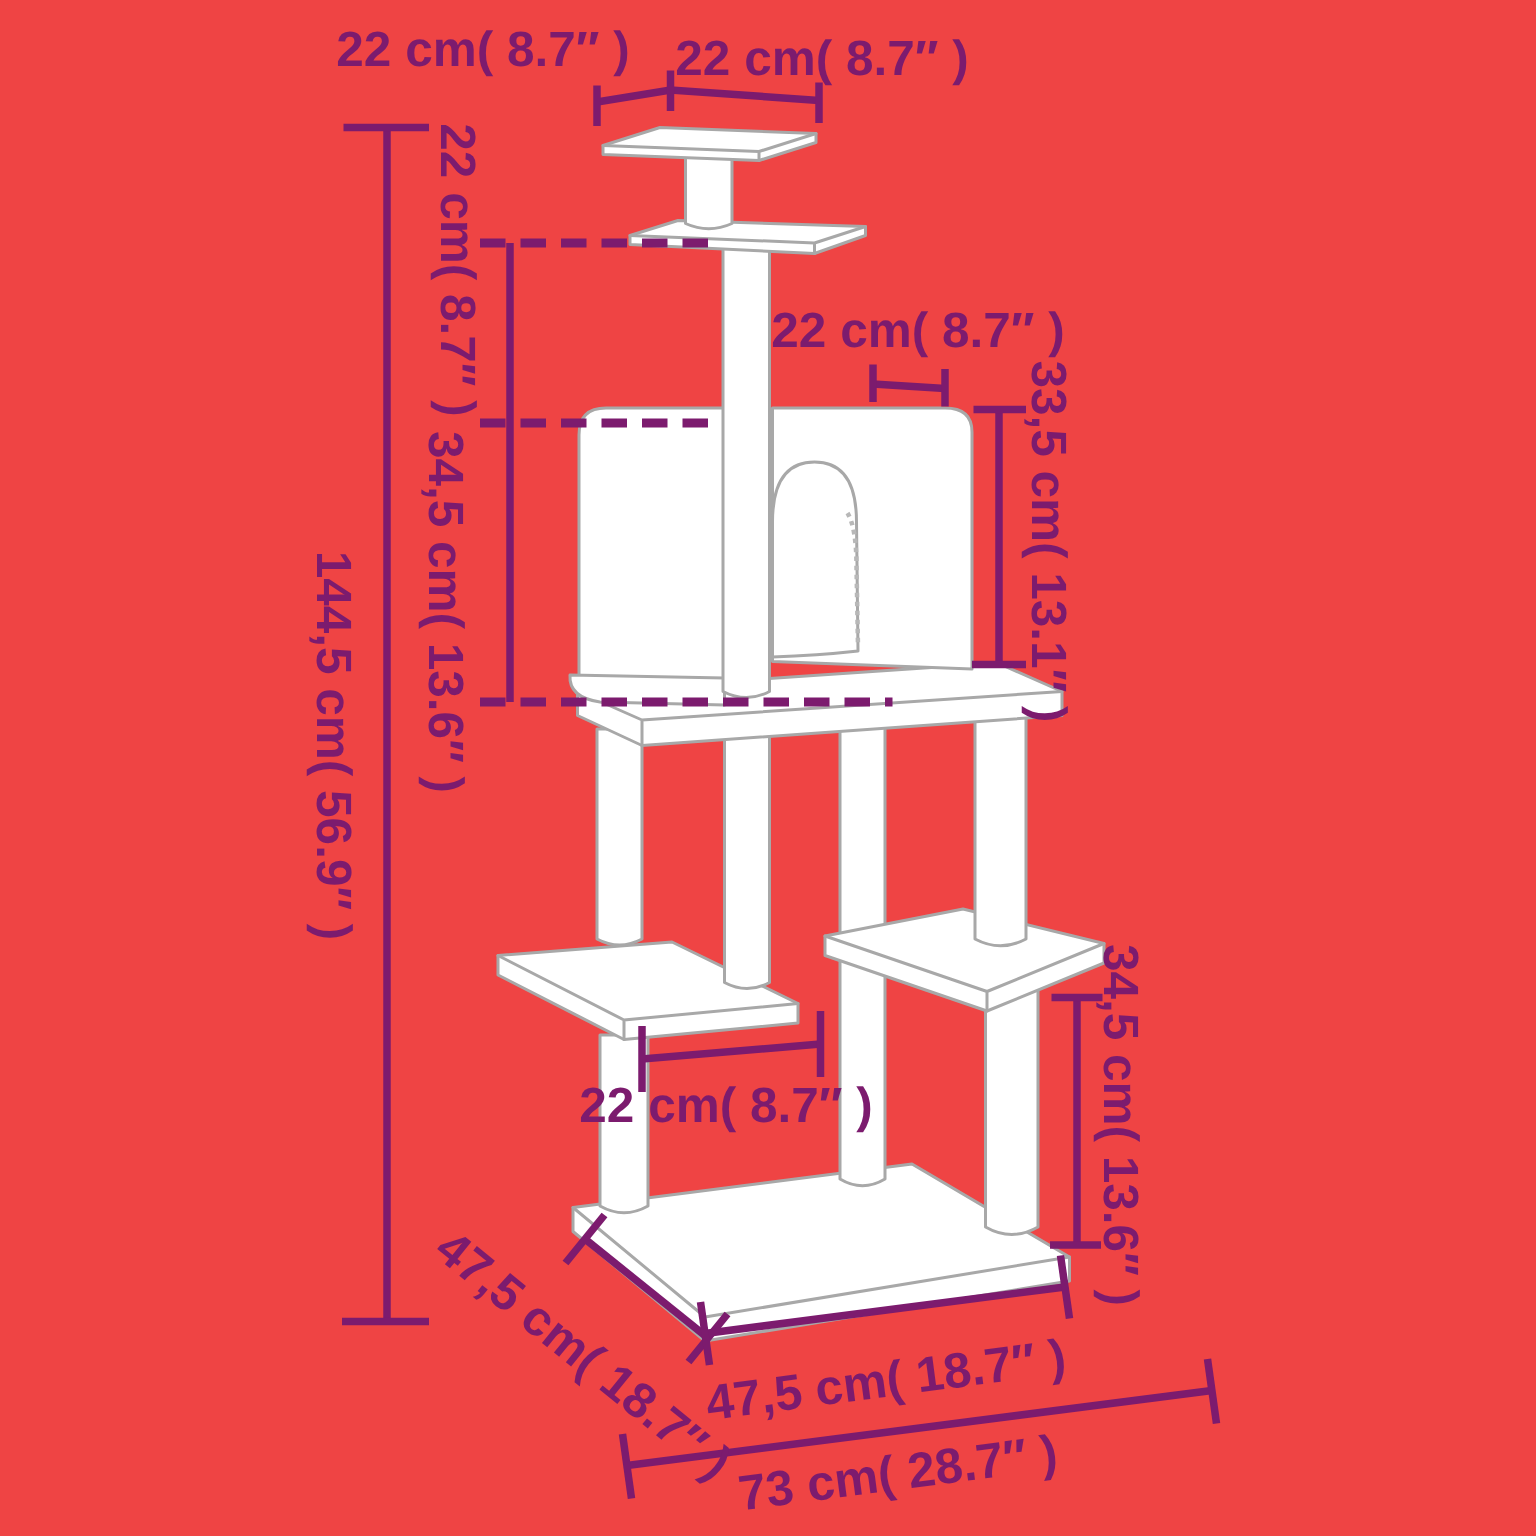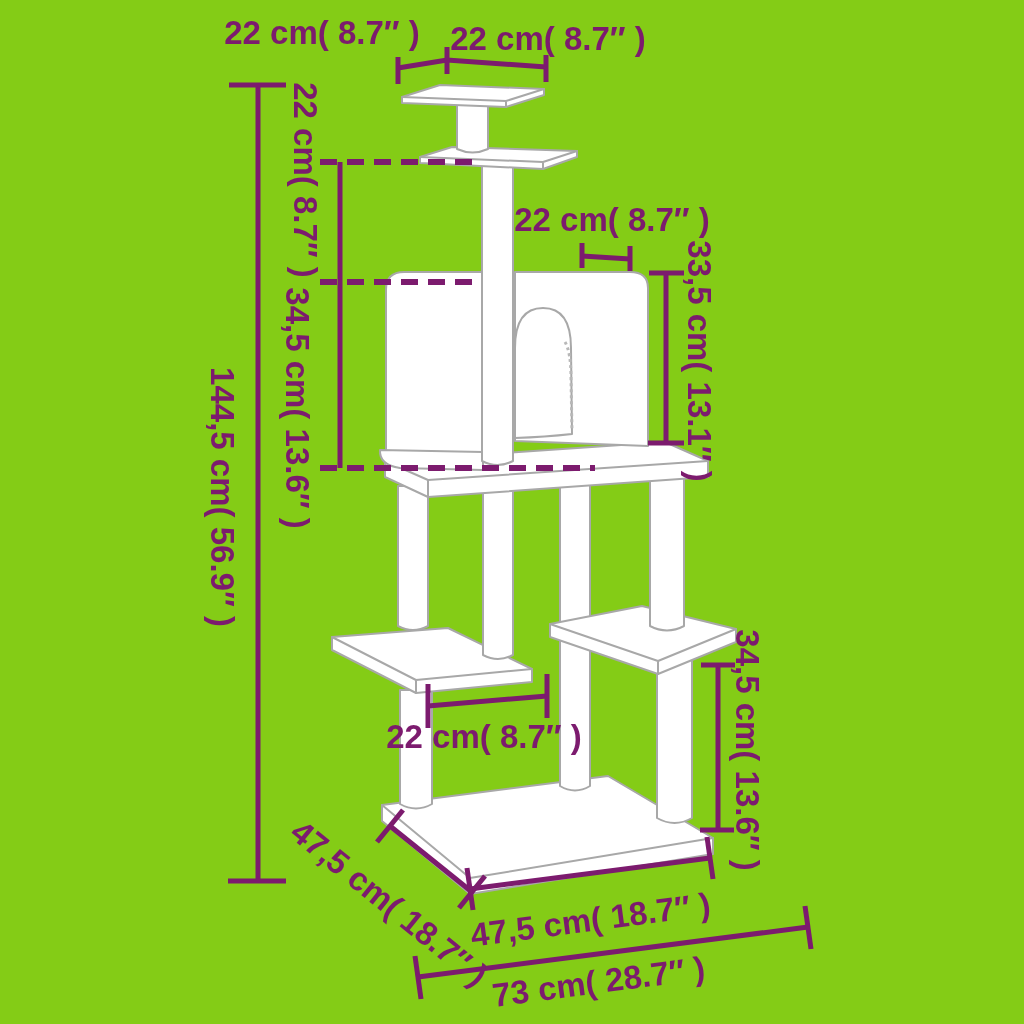--- a/index.html
+++ b/index.html
@@ -1,20 +1,20 @@
 <!DOCTYPE html>
 <html><head>
 <meta charset="utf-8">
 <style>
   html, body { margin: 0; padding: 0; background: #ffffff; }
   .stage {
     position: relative;
     width: 1024px;
     height: 1024px;
-    background: #84cc16;
+    background: #ef4444;
     overflow: hidden;
     font-family: "Liberation Sans", sans-serif;
   }
   svg { position: absolute; left: 0; top: 0; }
   .shape { fill: #ffffff; stroke: #a8a8a8; stroke-width: 2; stroke-linejoin: round; }
   .crease { fill: none; stroke: #a8a8a8; stroke-width: 2; stroke-linejoin: round; stroke-linecap: round; }
   .texture { fill: none; stroke: #b8b8b8; stroke-width: 3; stroke-dasharray: 3 3; }
   .dline { fill: none; stroke: #7c1b6e; stroke-width: 5; stroke-linecap: butt; }
   .dtick { fill: none; stroke: #7c1b6e; stroke-width: 5; stroke-linecap: butt; }
   .ddash { fill: none; stroke: #7c1b6e; stroke-width: 6; stroke-dasharray: 17 10; }

